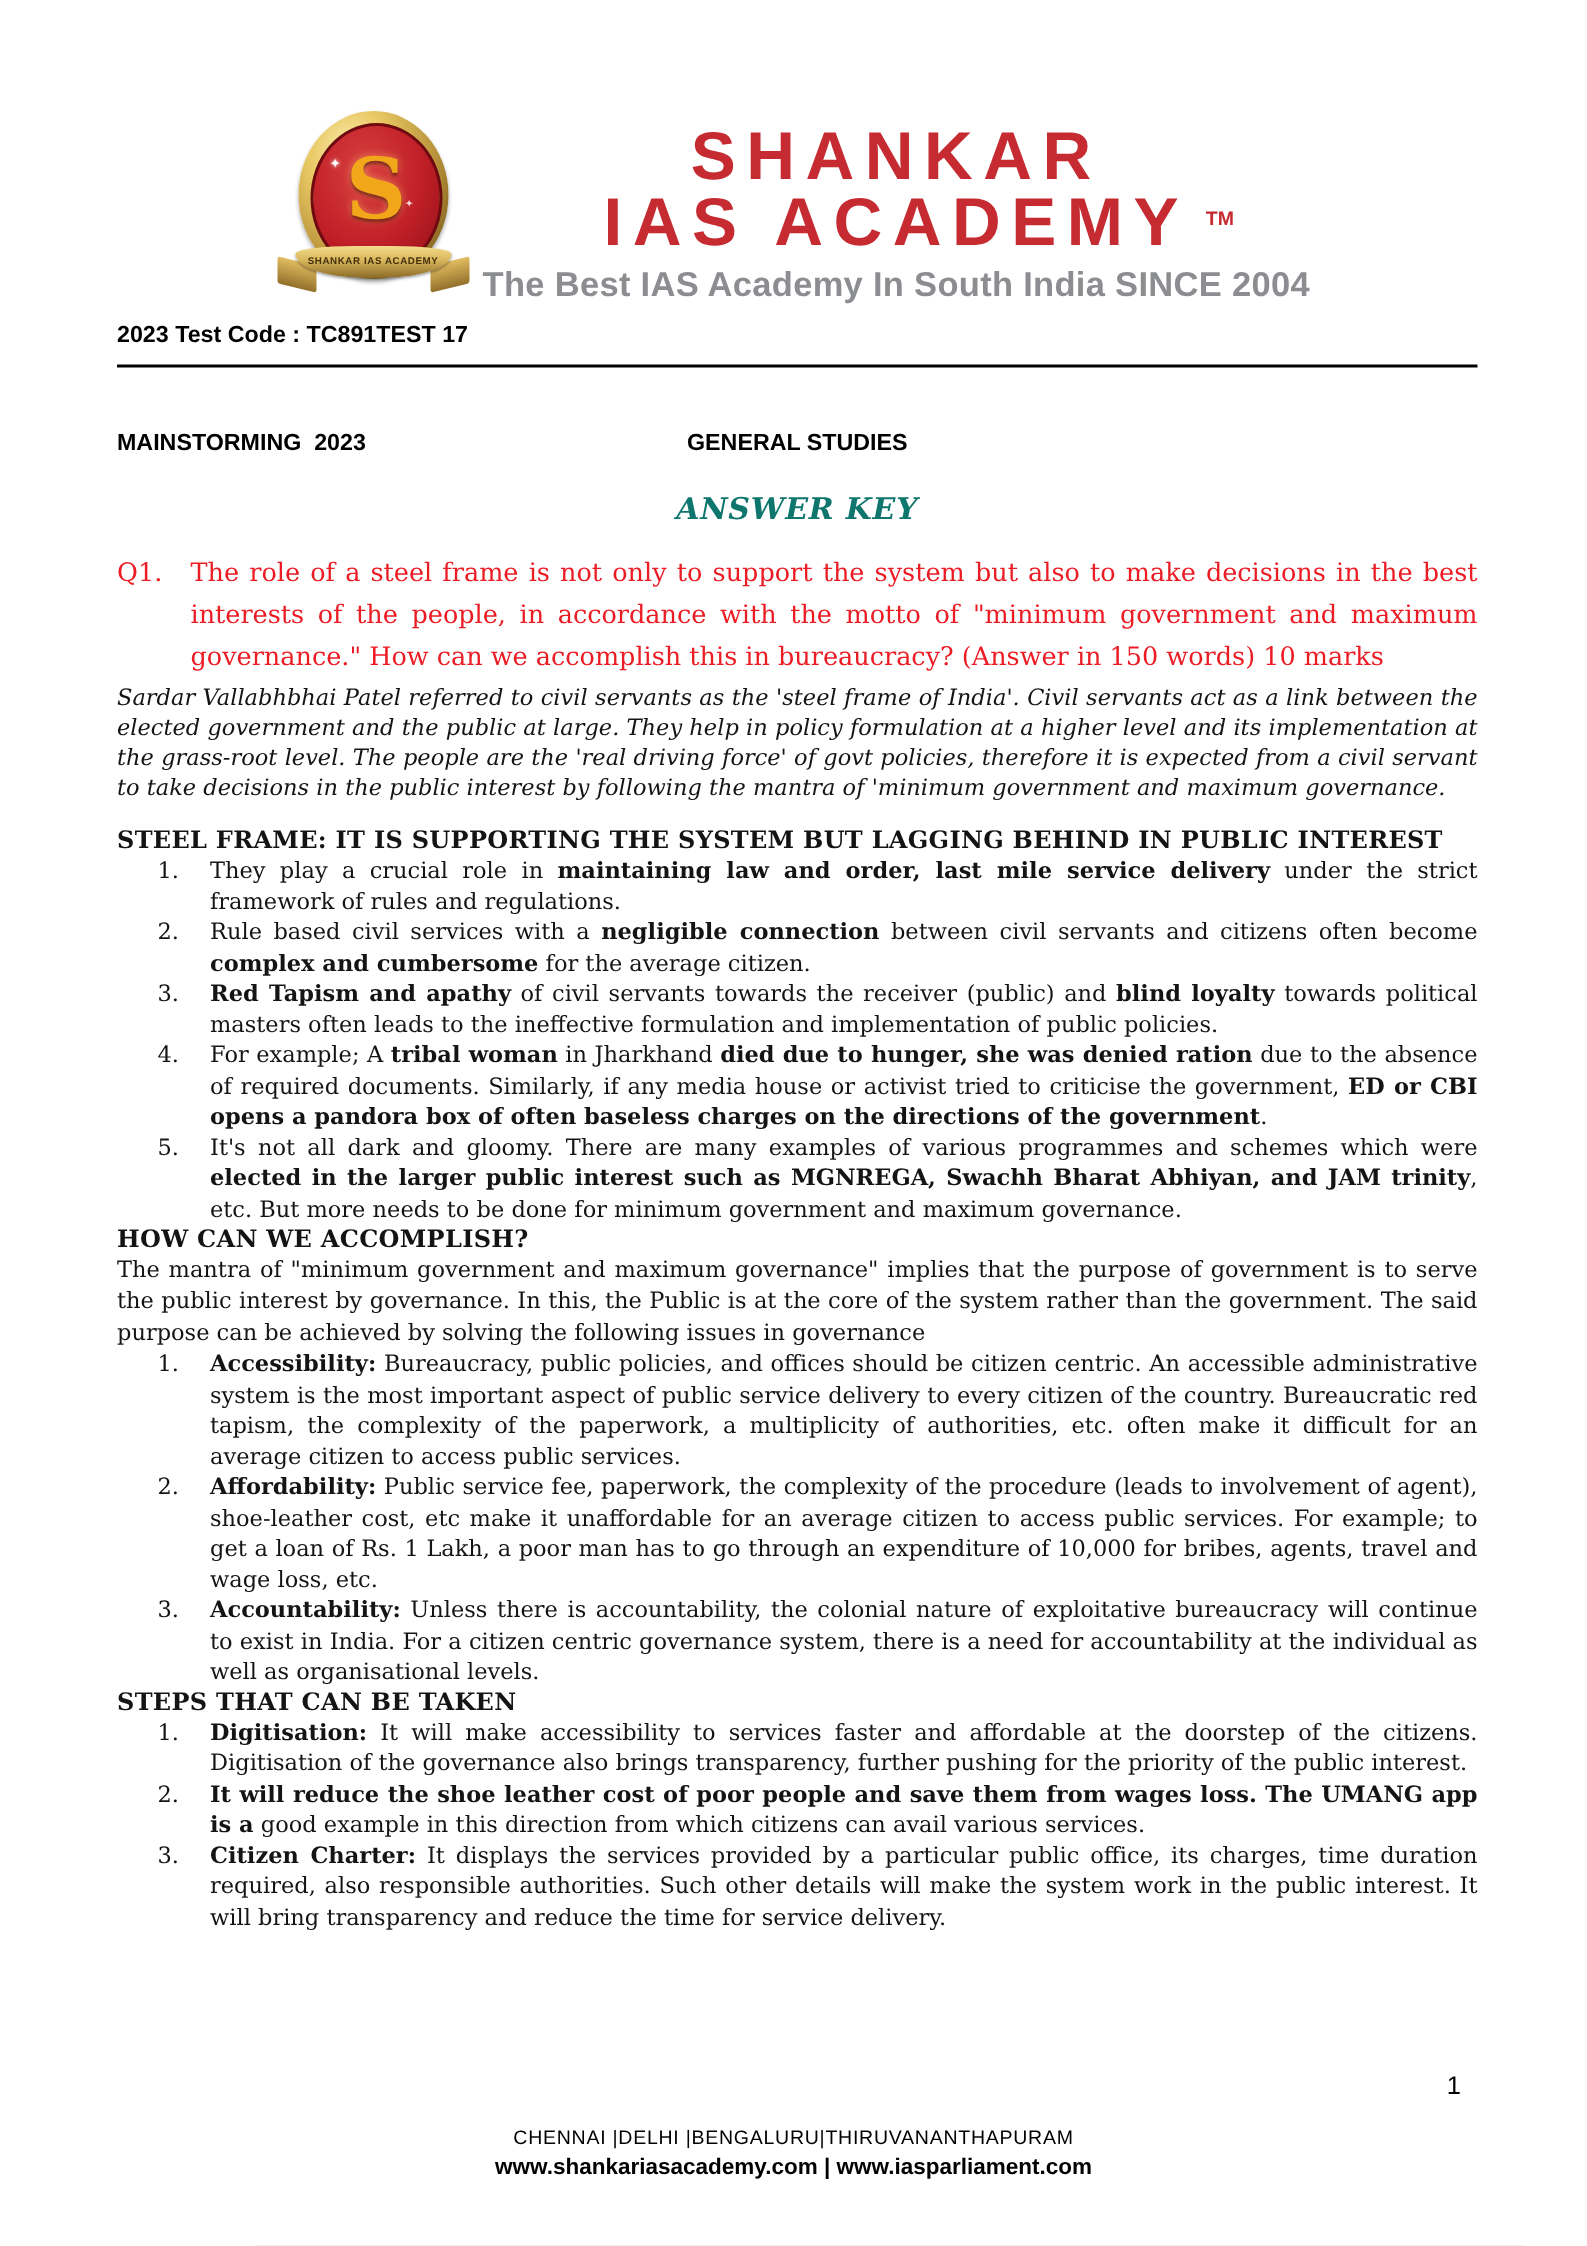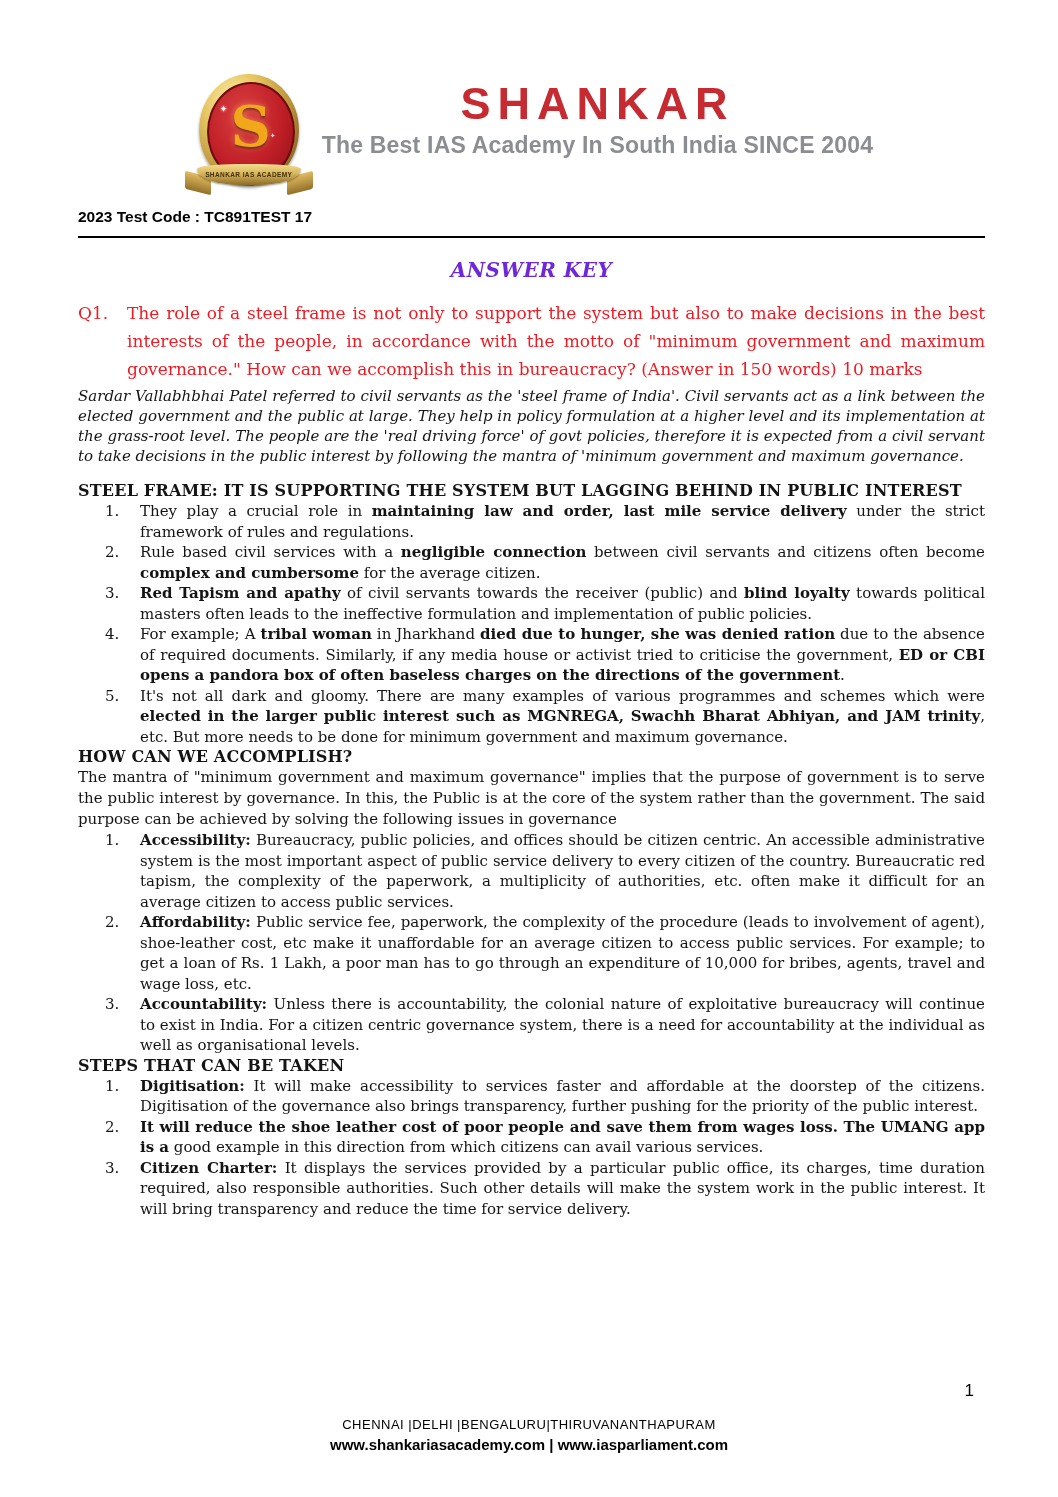--- a/index.html
+++ b/index.html
@@ -46,21 +46,21 @@
   
   .testcode-row{display:flex;justify-content:flex-start;margin-top:12px;
     font-family:"Liberation Sans",sans-serif;font-weight:bold;font-size:15.5px;color:#000;}
   .rule{border:0;border-top:2.5px solid #000;margin:10px 0 0 0;}
   .program-row{position:relative;margin-top:42px;height:20px;
     font-family:"Liberation Sans",sans-serif;font-weight:bold;font-size:15.5px;color:#000;}
   .program-label{position:absolute;left:0;top:0;white-space:pre-wrap;}
   .subject-label{position:absolute;left:50%;transform:translateX(-50%);top:0;}
 
   .answer-key{margin-top:20px;text-align:center;font-weight:bold;font-style:italic;
-    font-size:20px;letter-spacing:.5px;color:#6d28d9;}
+    font-size:20px;letter-spacing:.5px;color:#0f766e;}
 
   
   .question{position:relative;margin-top:17px;padding-left:49px;
     color:#ec1c24;font-weight:normal;font-size:17px;line-height:28px;text-align:justify;}
   .q-label{position:absolute;left:0;top:0;}
 
   
   .intro{margin-top:3px;font-style:italic;font-size:15px;line-height:20px;text-align:justify;}
   .sec-heading{margin-top:0;font-weight:bold;font-size:16px;line-height:20px;letter-spacing:.2px;}
   .sec-para{font-size:15px;line-height:21px;text-align:justify;margin:0;}
@@ -94,30 +94,37 @@
         <span class="badge-sparkle">✦</span>
         <span class="badge-sparkle2">✦</span>
         <div class="ribbon">
           <div class="ribbon-center">
             <span class="ribbon-text">SHANKAR IAS ACADEMY</span>
           </div>
         </div>
       </div>
       <div class="logo-text">
         <div class="logo-title">SHANKAR</div>
+        <div class="logo-title">
+          <span>IAS ACADEMY</span><span class="logo-tm">TM</span>
+        </div>
         <div class="logo-tagline">The Best IAS Academy In South India SINCE 2004</div>
       </div>
     </div>
 
     <div class="testcode-row">
       <span>2023 Test Code : TC891</span>
       <span>TEST 17</span>
     </div>
     <hr class="rule">
 
+    <div class="program-row">
+      <span class="program-label">MAINSTORMING  2023</span>
+      <span class="subject-label">GENERAL STUDIES</span>
+    </div>
 
     <div class="answer-key">ANSWER KEY</div>
 
     <div class="question">
       <span class="q-label">Q1.</span>
       <span>The role of a steel frame is not only to support the system but also to make decisions in the best interests of the people, in accordance with the motto of "minimum government and maximum governance." How can we accomplish this in bureaucracy? (Answer in 150 words) 10 marks</span>
     </div>
 
     <p class="intro">Sardar Vallabhbhai Patel referred to civil servants as the 'steel frame of India'. Civil servants act as a link between the elected government and the public at large. They help in policy formulation at a higher level and its implementation at the grass-root level. The people are the 'real driving force' of govt policies, therefore it is expected from a civil servant to take decisions in the public interest by following the mantra of 'minimum government and maximum governance.</p>
 

